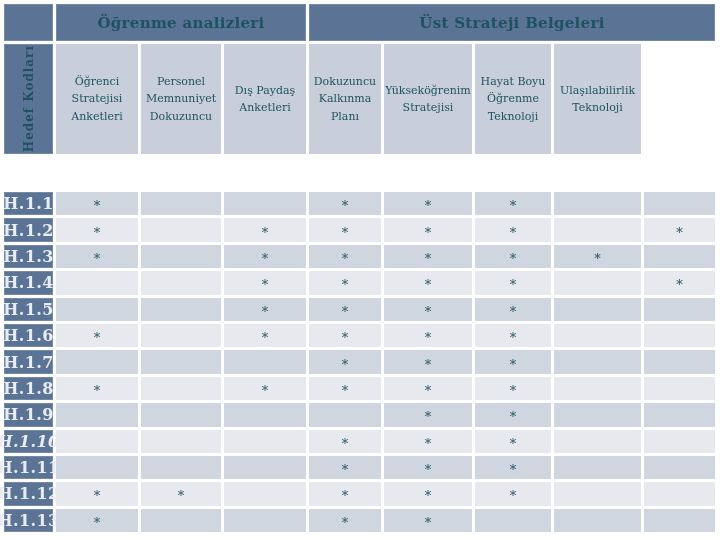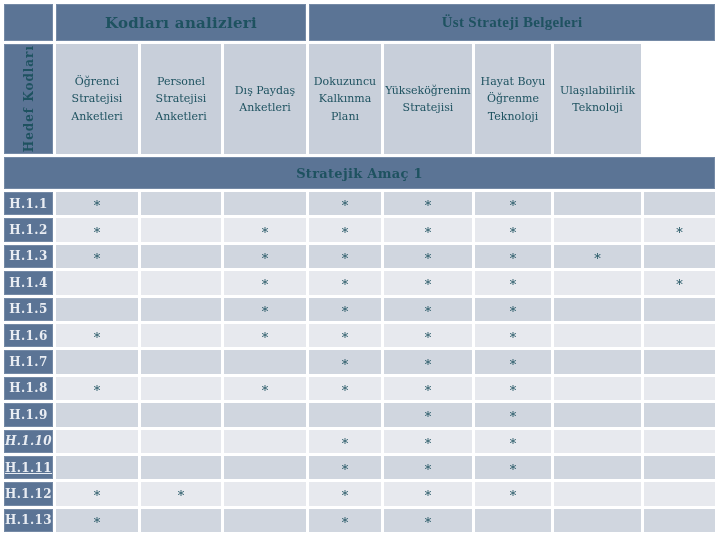--- a/index.html
+++ b/index.html
@@ -13,60 +13,59 @@
     display:grid;
     grid-template-columns:49px 82px 80px 82px 72px 88px 76px 87px 71px;
     grid-template-rows:37px 110px 32px repeat(13,23.4px);
     gap:3px;
   }
   .cell{display:flex;align-items:center;justify-content:center;box-sizing:border-box;min-width:0;min-height:0;}
   .blue{background:var(--header-blue,#5b7495);box-shadow:inset 0 0 0 1px rgba(255,255,255,0.16);}
   .title{font-weight:bold;font-size:15px;color:var(--teal-text,#1e5260);letter-spacing:0.3px;}
   .corner{grid-row:1;grid-column:1;}
   .title-left{grid-row:1;grid-column:2/5;}
-  .title-right{grid-row:1;grid-column:5/10;font-family:Liberation Serif, serif;}
+  .title-right{grid-row:1;grid-column:5/10;}
   .vcell{grid-row:2;grid-column:1;}
   .vtext{
     writing-mode:vertical-rl;transform:rotate(180deg);
     font-weight:bold;font-size:12px;color:var(--teal-text,#1e5260);letter-spacing:1px;white-space:nowrap;
   }
   .colhead{
     background:var(--column-header-bg,#c8cfda);
     font-size:11px;line-height:1.55;color:var(--teal-text,#1e5260);
     text-align:center;padding:2px 1px;
   }
   .band{
     grid-row:3;grid-column:1/10;
     font-weight:bold;font-size:13px;color:var(--teal-text,#1e5260);letter-spacing:0.3px;
   }
-  .rowlabel{font-weight:bold;font-size:12px;color:var(--row-label-text,#e9edf3);letter-spacing:0.4px;}
+  .rowlabel{font-weight:bold;font-size:16px;color:var(--row-label-text,#e9edf3);letter-spacing:0.4px;}
   .cellA{background:var(--row-band-dark,#d0d6df);}
   .cellB{background:var(--row-band-light,#e7e9ee);}
   .mark{color:var(--teal-text,#1e5260);font-size:13px;line-height:1;transform:translateY(2px);}
 </style>
 </head>
 <body>
 
 <div class="page">
   <div class="grid">
 
     <div class="cell blue corner"></div>
 
-    <div class="cell blue title title-left">Kodları analizleri</div>
+    <div class="cell blue title title-left">Öğrenme analizleri</div>
 
     <div class="cell blue title title-right">Üst Strateji Belgeleri</div>
 
     <div class="cell blue vcell">
       <span class="vtext">Hedef Kodları</span>
     </div>
 
-    <div class="cell blue band">Stratejik Amaç 1</div>
 
   <div class="cell colhead" style="grid-area: 2 / 2;">Öğrenci Stratejisi Anketleri</div>
-      <div class="cell colhead" style="grid-area: 2 / 3;">Personel Stratejisi Anketleri</div>
+      <div class="cell colhead" style="grid-area: 2 / 3;">Personel Memnuniyet Dokuzuncu</div>
       <div class="cell colhead" style="grid-area: 2 / 4;">Dış Paydaş Anketleri</div>
       <div class="cell colhead" style="grid-area: 2 / 5;">Dokuzuncu Kalkınma Planı</div>
       <div class="cell colhead" style="grid-area: 2 / 6;">Yükseköğrenim Stratejisi</div>
       <div class="cell colhead" style="grid-area: 2 / 7;">Hayat Boyu Öğrenme Teknoloji</div>
       <div class="cell colhead" style="grid-area: 2 / 8;">Ulaşılabilirlik Teknoloji</div>
       <div class="cell blue rowlabel" style="grid-area: 4 / 1;">H.1.1</div>
       <div class="cell cellA" style="grid-area: 4 / 2;">
         <span class="mark">*</span>
       </div>
       <div class="cell cellA" style="grid-area: 4 / 3;"></div>
@@ -234,21 +233,21 @@
         <span class="mark">*</span>
       </div>
       <div class="cell cellB" style="grid-area: 13 / 6;">
         <span class="mark">*</span>
       </div>
       <div class="cell cellB" style="grid-area: 13 / 7;">
         <span class="mark">*</span>
       </div>
       <div class="cell cellB" style="grid-area: 13 / 8;"></div>
       <div class="cell cellB" style="grid-area: 13 / 9;"></div>
-      <div class="cell blue rowlabel" style="grid-area: 14 / 1; text-decoration: underline;">H.1.11</div>
+      <div class="cell blue rowlabel" style="grid-area: 14 / 1;">H.1.11</div>
       <div class="cell cellA" style="grid-area: 14 / 2;"></div>
       <div class="cell cellA" style="grid-area: 14 / 3;"></div>
       <div class="cell cellA" style="grid-area: 14 / 4;"></div>
       <div class="cell cellA" style="grid-area: 14 / 5;">
         <span class="mark">*</span>
       </div>
       <div class="cell cellA" style="grid-area: 14 / 6;">
         <span class="mark">*</span>
       </div>
       <div class="cell cellA" style="grid-area: 14 / 7;">

